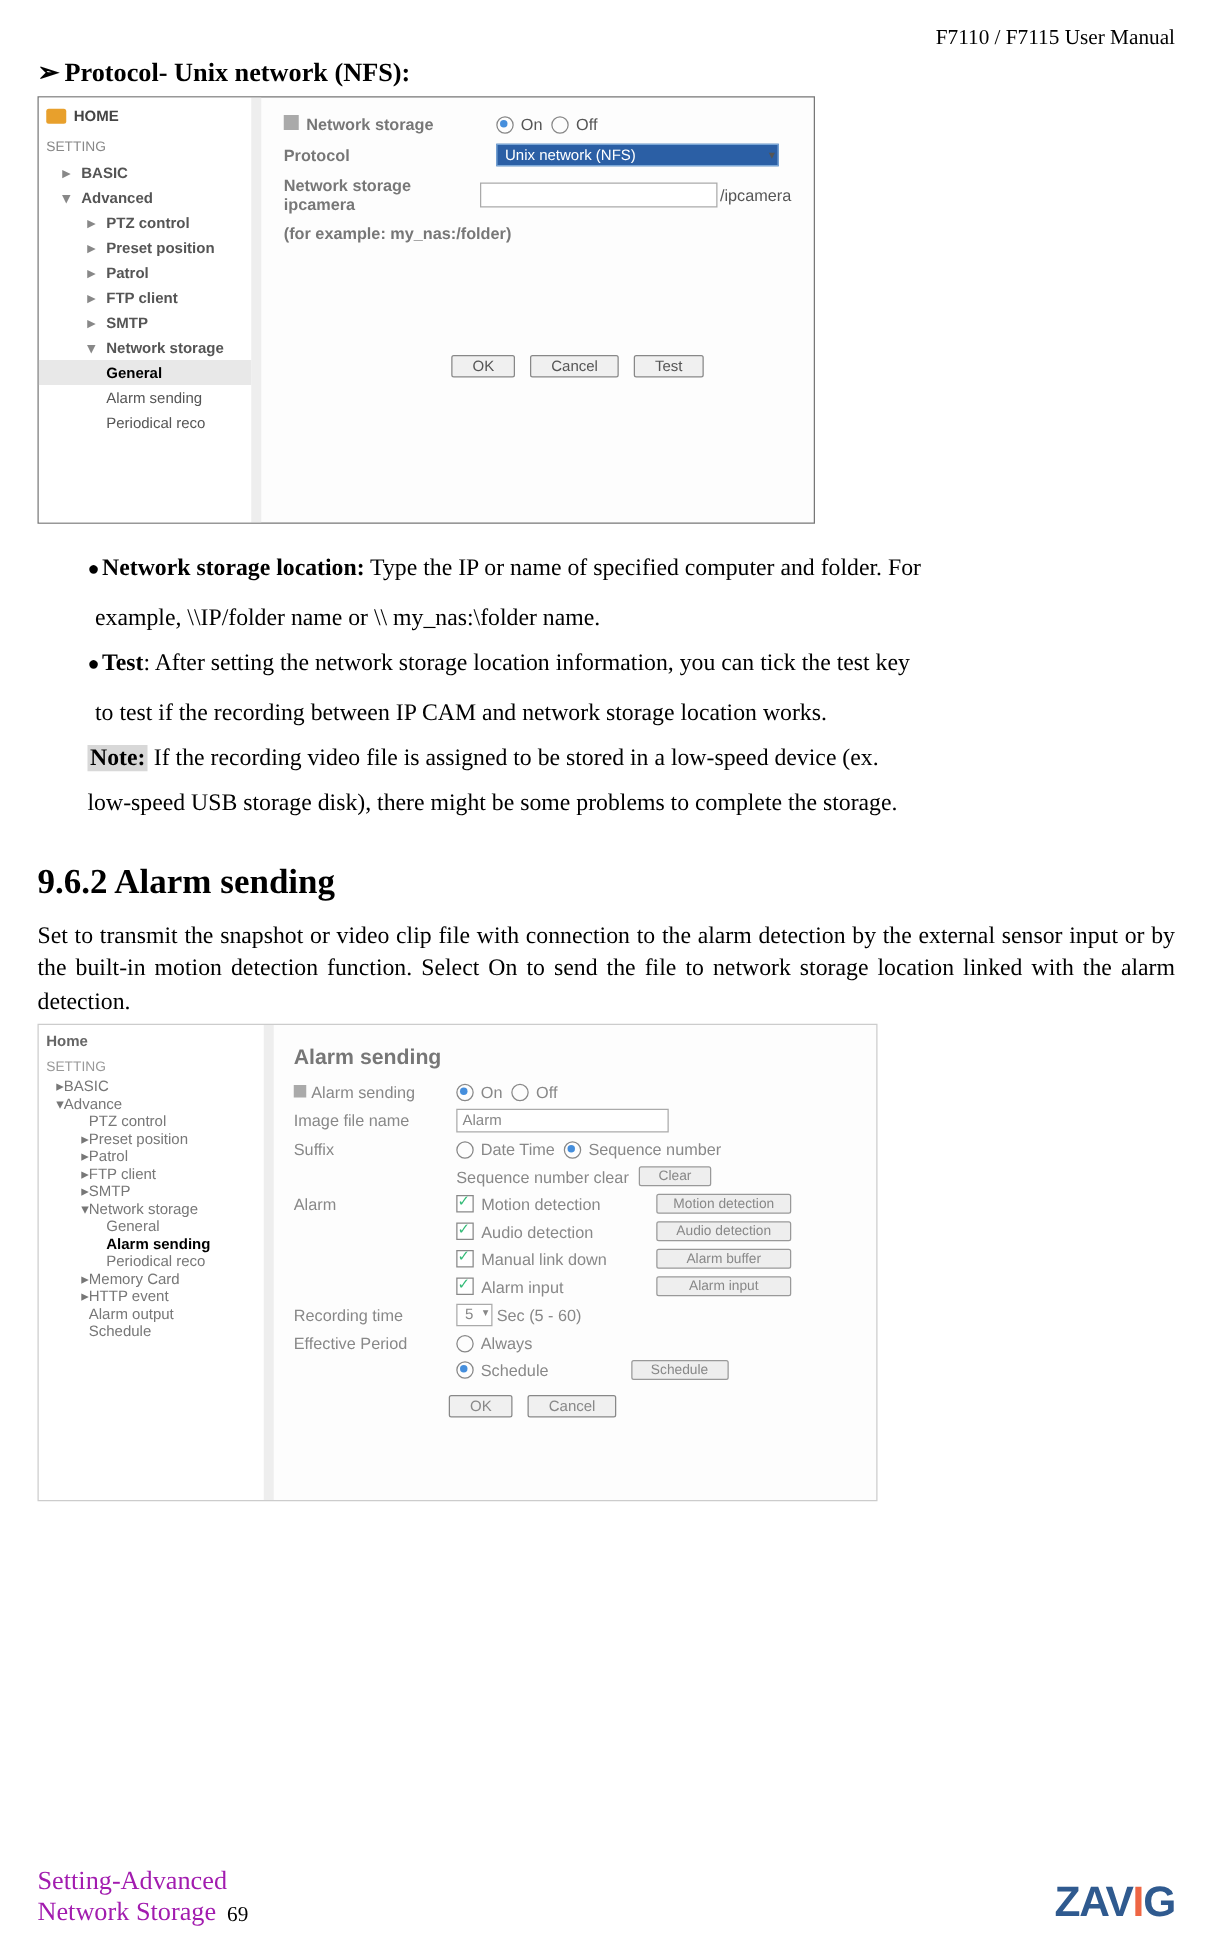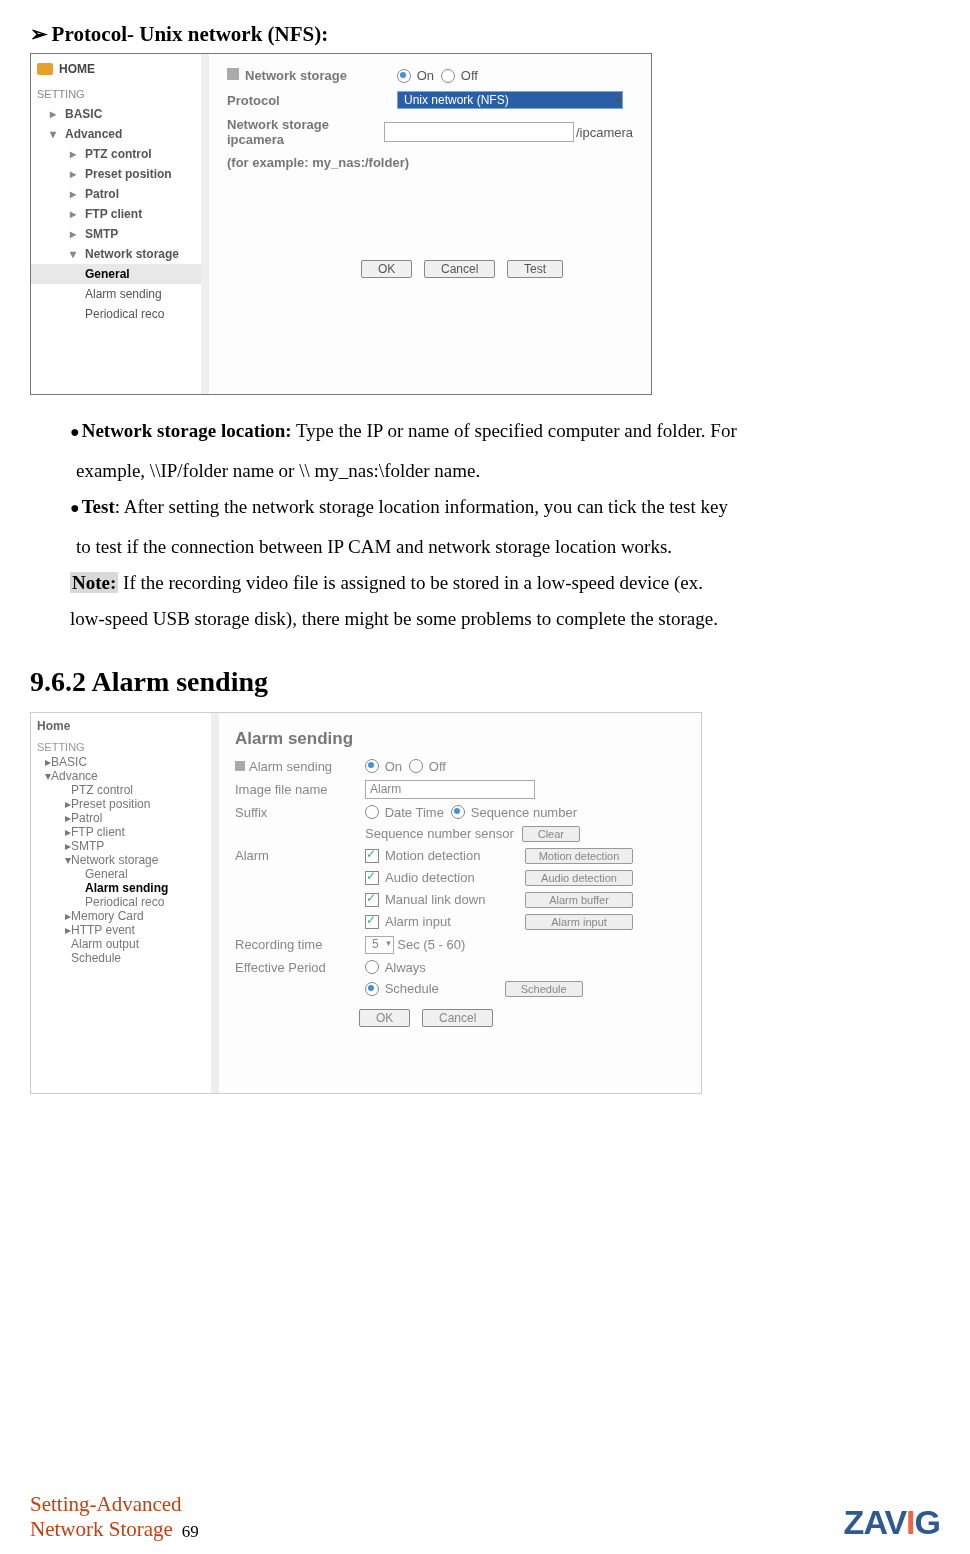--- a/index.html
+++ b/index.html
@@ -149,32 +149,33 @@
   .ss2-checkbox.on::after{content:"✓";position:absolute;top:-3px;left:0;font-size:12px;color:#3b7;}
   .ss2-btn-grey{display:inline-block;border:1px solid #999;background:#eee;padding:1px 8px;font-size:11px;min-width:90px;text-align:center;border-radius:2px;}
   .ss2-input{border:1px solid #aaa;background:#fff;padding:1px 4px;min-width:160px;height:15px;display:inline-block;font-size:12px;}
   .ss2-select-sm{border:1px solid #aaa;background:#fff;padding:0 14px 0 6px;height:16px;display:inline-block;font-size:12px;position:relative;}
   .ss2-select-sm .ad{position:absolute;right:2px;top:1px;font-size:9px;}
   
   .footer {
     position: absolute; bottom: 12px; left: 30px; right: 30px;
     display:flex; justify-content:space-between; align-items:flex-end;
   }
-  .footer-left { color:#c2410c; font-size:21px; line-height:1.2; }
+  .footer-left { color:#a21caf; font-size:21px; line-height:1.2; }
   .footer-center { font-size:17px; flex:1; }
   .footer-logo {
     font-family: Arial Black, Arial, sans-serif; font-weight:900; font-size:34px; letter-spacing:-1px;
     color:#2f5a8f; 
   }
   .footer-logo .dot-i{ color:#e64; }
 </style>
 </head>
 <body>
 <div class="page">
 
+<div class="header-right">F7110 / F7115 User Manual</div>
 
 <div class="section-title">
   <span class="arrow">➢</span><span>Protocol- Unix network (NFS):</span>
 </div>
 
 <div class="screenshot-box">
   <div class="ss1-sidebar">
     <div class="home-row">
       <span class="folder-icon"></span>
       <span>HOME</span>
@@ -222,26 +223,27 @@
       <span class="ui-btn">Cancel</span>
       <span class="ui-btn">Test</span>
     </div>
   </div>
 </div>
 
 <div class="body-text">
   <div class="bullet-row"><span class="dot">●</span><span class="bold">Network storage location:</span><span> Type the IP or name of specified computer and folder. For</span></div>
   <div style="margin-left:6px;">example, \\IP/folder name or \\ my_nas:\folder name.</div>
   <div class="bullet-row"><span class="dot">●</span><span class="bold">Test</span><span>: After setting the network storage location information, you can tick the test key</span></div>
-  <div style="margin-left:6px;">to test if the connection between IP CAM and network storage location works.</div>
+  <div style="margin-left:6px;">to test if the recording between IP CAM and network storage location works.</div>
   <div><span class="note-hl">Note:</span><span> If the recording video file is assigned to be stored in a low-speed device (ex.</span></div>
   <div>low-speed USB storage disk), there might be some problems to complete the storage.</div>
 </div>
 
 <h2 class="h2-sect">9.6.2 Alarm sending</h2>
+<div class="para">Set to transmit the snapshot or video clip file with connection to the alarm detection by the external sensor input or by the built-in motion detection function. Select On to send the file to network storage location linked with the alarm detection.</div>
 
 <div class="screenshot-box2">
   <div class="ss2-sidebar">
     <div class="home-row" style="padding:6px;">
       <span class="folder-icon"></span>
       <span style="font-weight:bold;color:#666;">Home</span>
     </div>
     <div class="section-label" style="padding:2px 6px;color:#999;font-size:11px;">SETTING</div>
     <div class="item" style="padding-left:14px;"><span class="chev">▸</span><span>BASIC</span></div>
     <div class="item" style="padding-left:14px;"><span class="chev">▾</span><span>Advance</span></div>
@@ -271,21 +273,21 @@
       <span class="lbl">Image file name</span>
       <span class="ss2-input">Alarm</span>
     </div>
     <div class="ss2-row">
       <span class="lbl">Suffix</span>
       <span class="ui-radio"></span>&nbsp;<span>Date Time</span>&nbsp;&nbsp;
       <span class="ui-radio on"></span>&nbsp;<span>Sequence number</span>
     </div>
     <div class="ss2-row">
       <span class="lbl"></span>
-      <span style="margin-right:8px;">Sequence number sensor</span>
+      <span style="margin-right:8px;">Sequence number clear</span>
       <span class="ss2-btn-grey" style="min-width:40px;">Clear</span>
     </div>
     <div class="ss2-row">
       <span class="lbl">Alarm</span>
       <span class="ss2-checkbox on"></span>
           <span style="width:140px;display:inline-block;">Motion detection</span>
       <span class="ss2-btn-grey">Motion detection</span>
     </div>
     <div class="ss2-row">
       <span class="lbl"></span>

